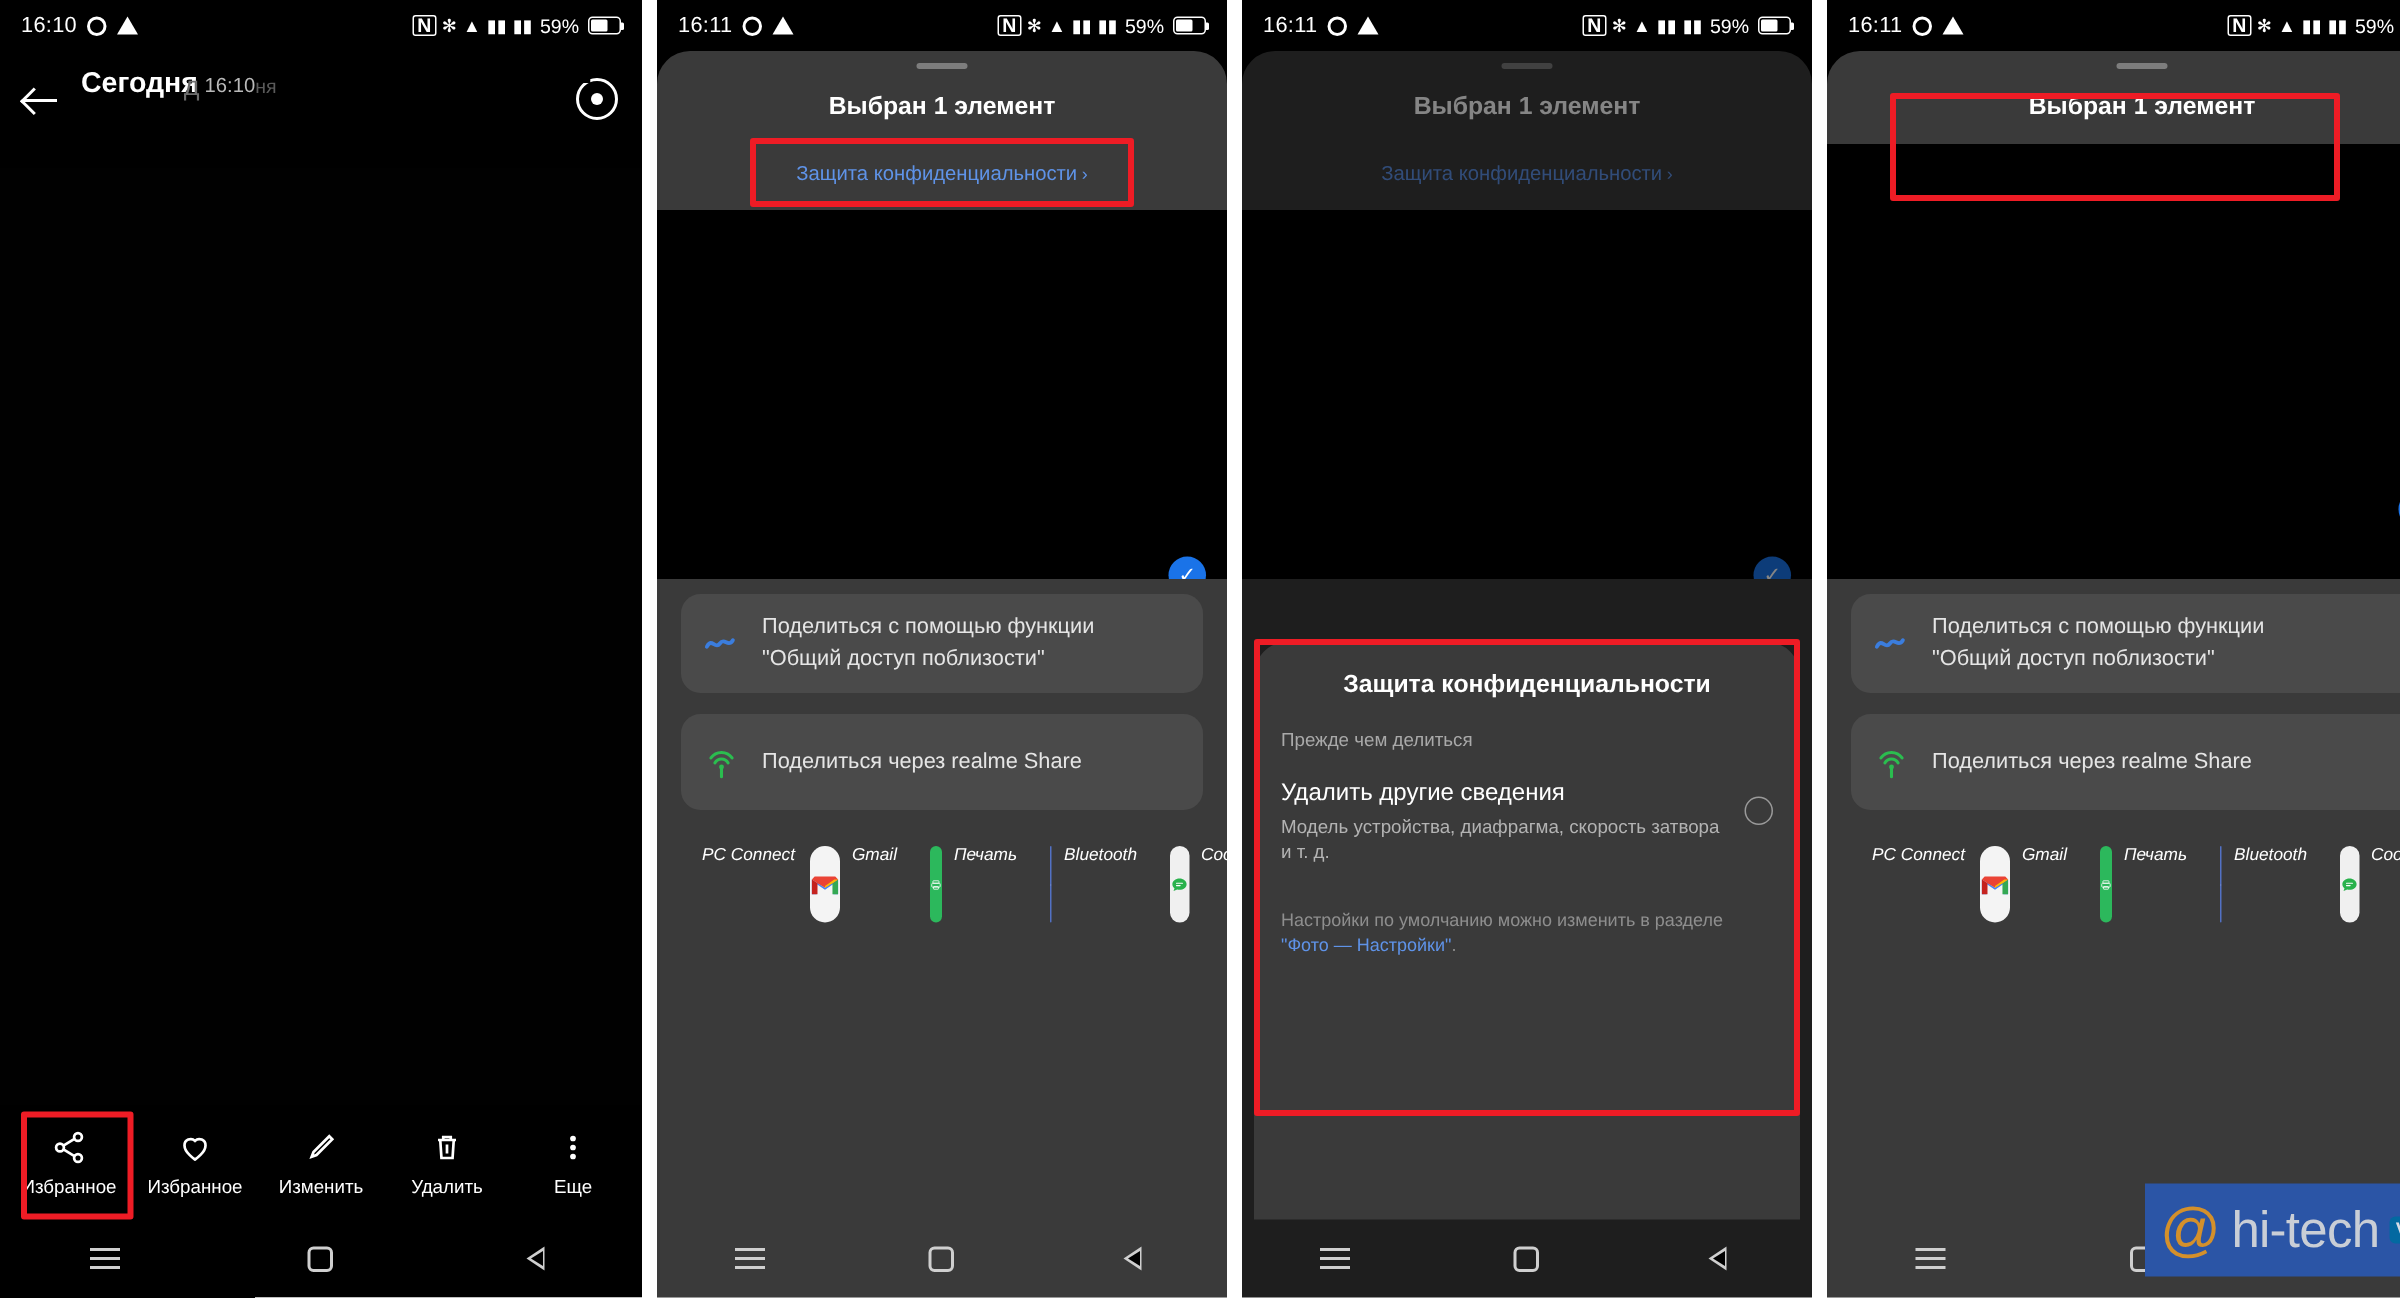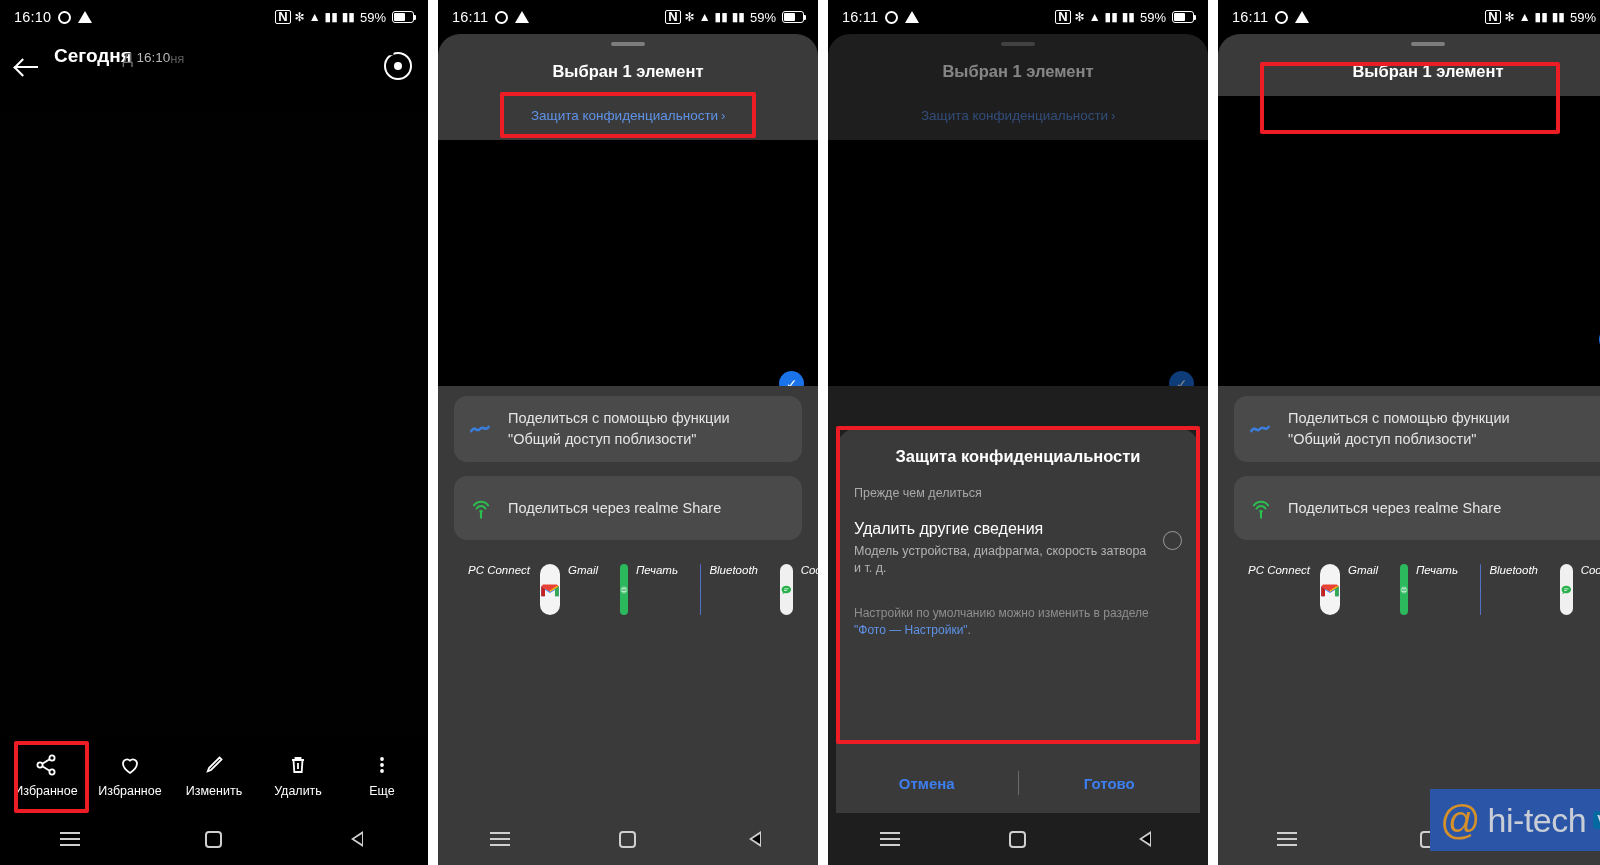--- a/index.html
+++ b/index.html
@@ -475,25 +475,20 @@
           <div class="dlg-opt-title">Удалить другие сведения</div>
           <div class="dlg-opt-desc">Модель устройства, диафрагма, скорость затвора и т. д.</div>
         </div>
         <div class="radio"></div>
       </div>
 
       <div class="dlg-note">
         <span>Настройки по умолчанию можно изменить в разделе </span><a href="#">"Фото — Настройки"</a><span>.</span>
       </div>
 
-      <div class="dlg-actions">
-        <div class="dlg-btn">Отмена</div>
-        <div class="dlg-divider"></div>
-        <div class="dlg-btn">Готово</div>
-      </div>
     </div>
 
     <div class="redbox" style="left:8px; top:426px; width:364px; height:318px;"></div>
 
     <div class="navbar" style="z-index:25;">
       <div class="nav-ico nav-recents">
           <i></i>
           <i></i>
           <i></i>
         </div>

